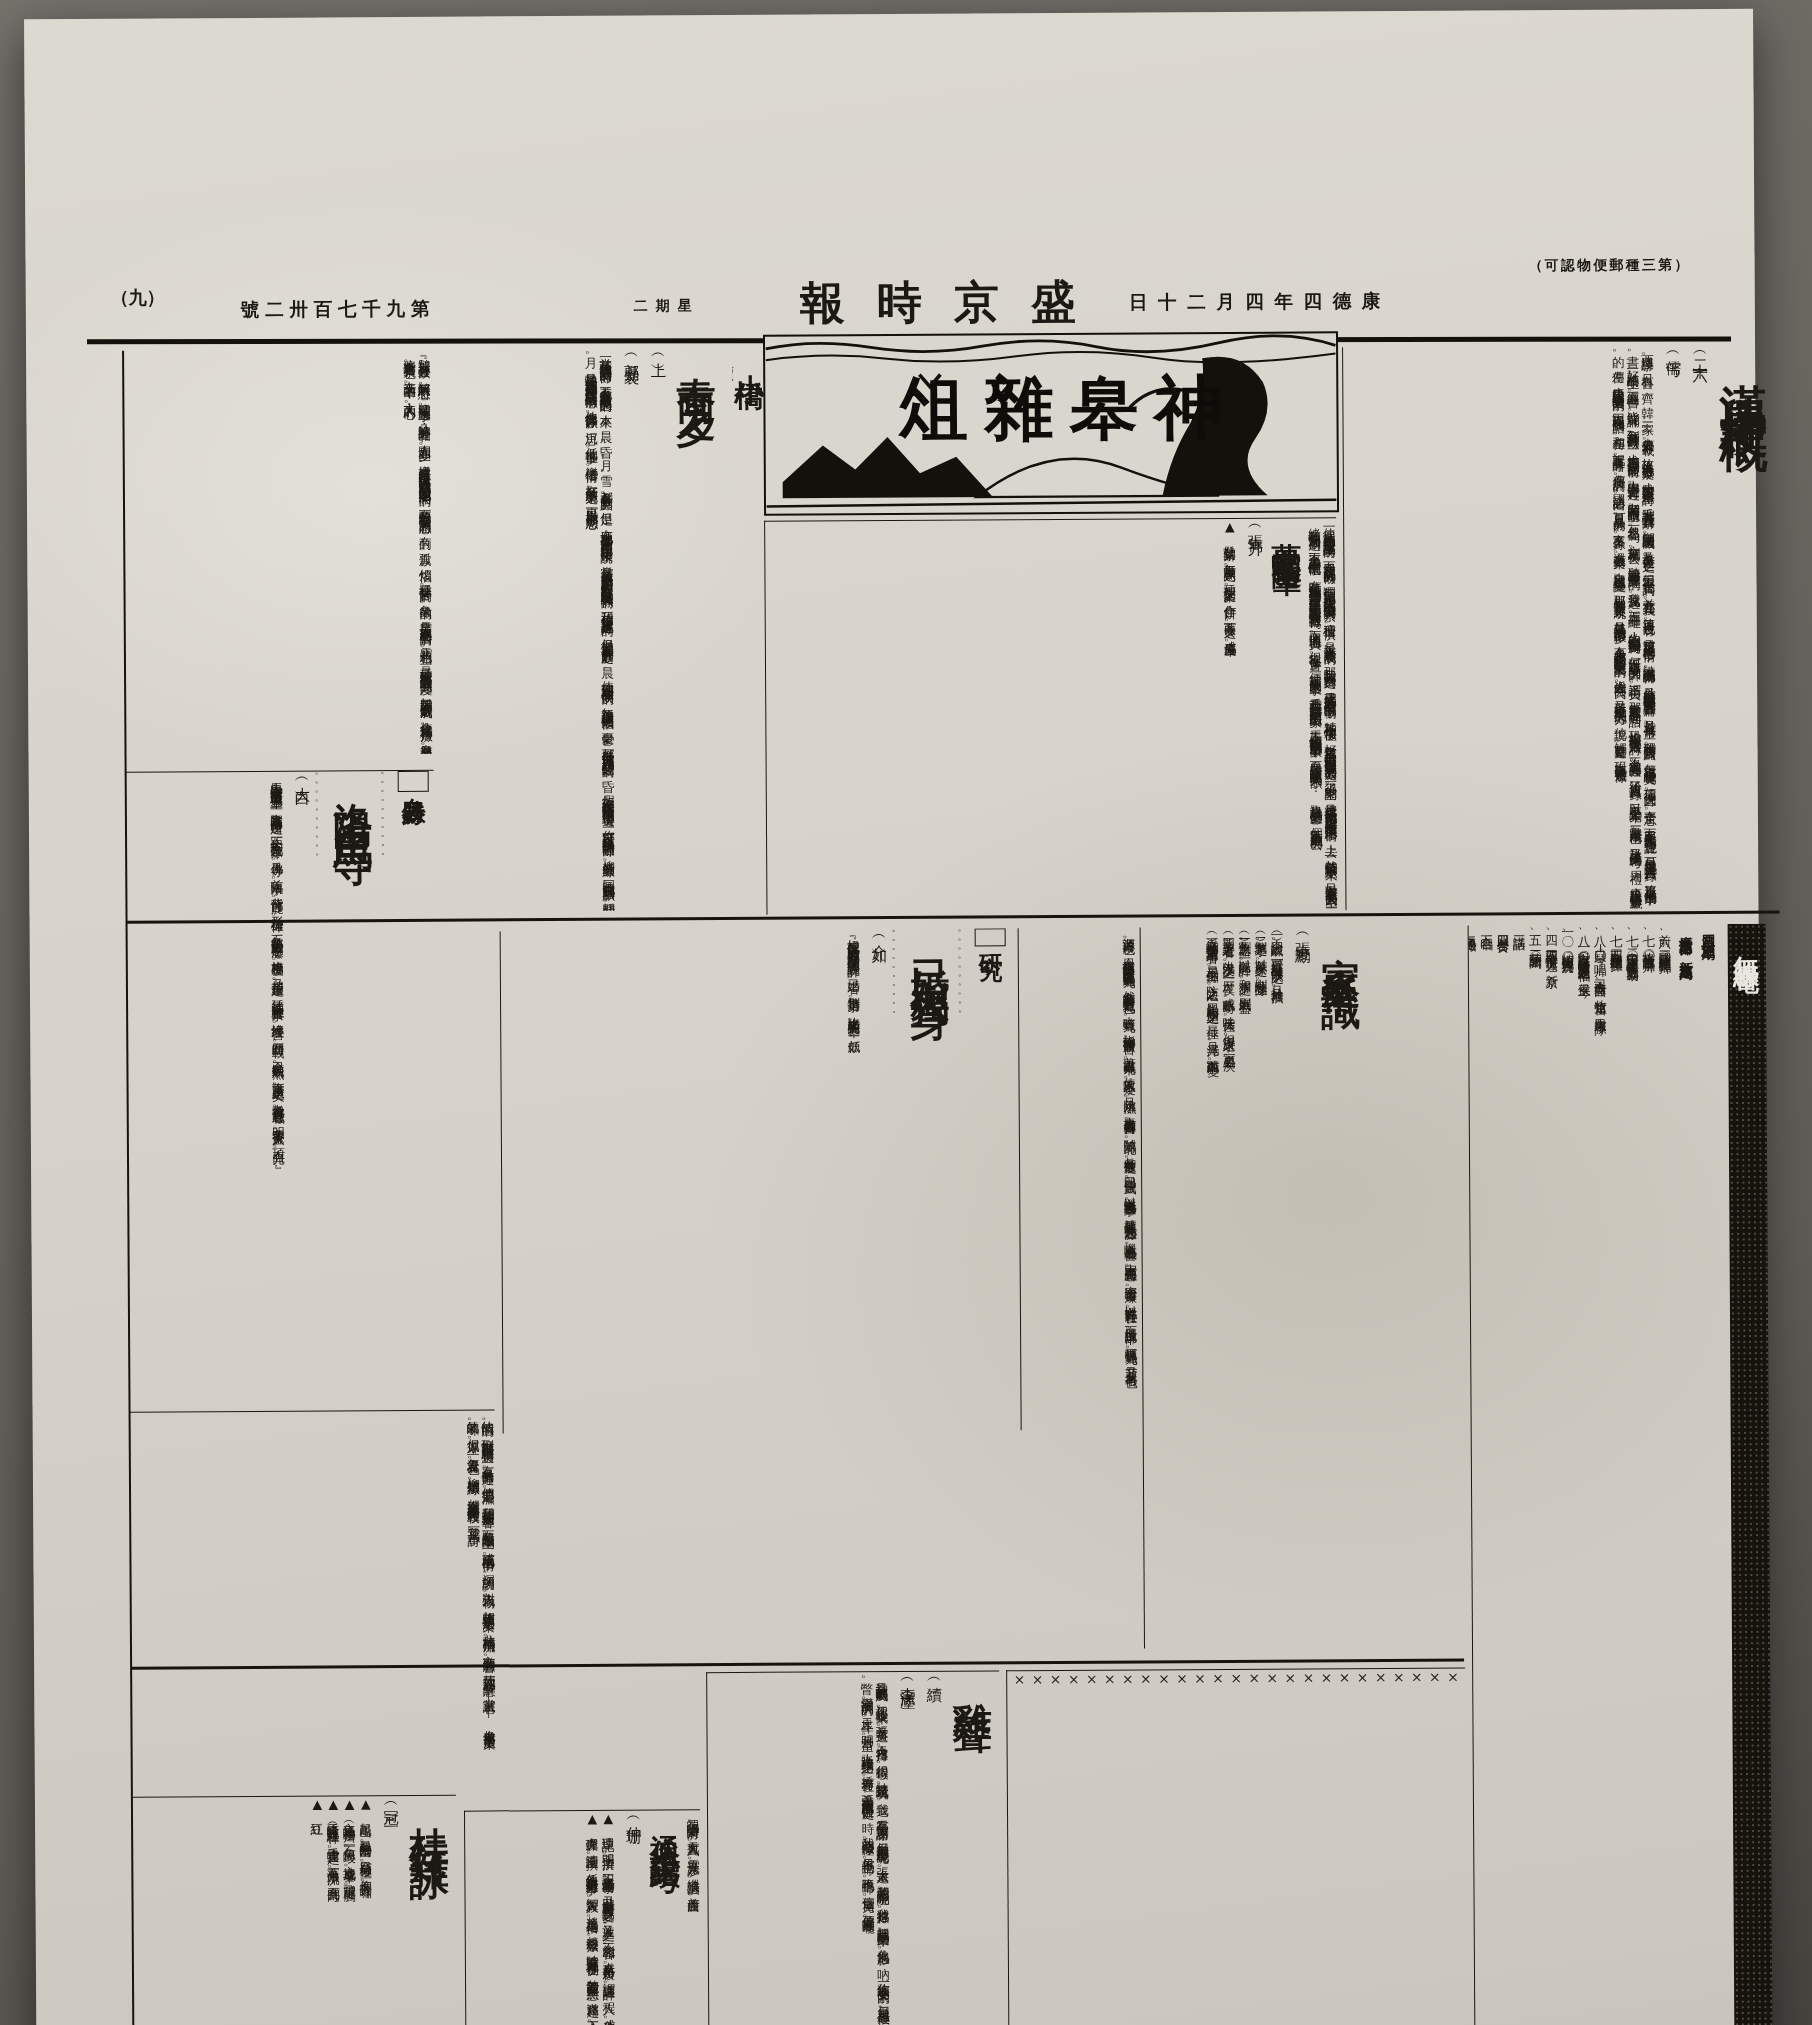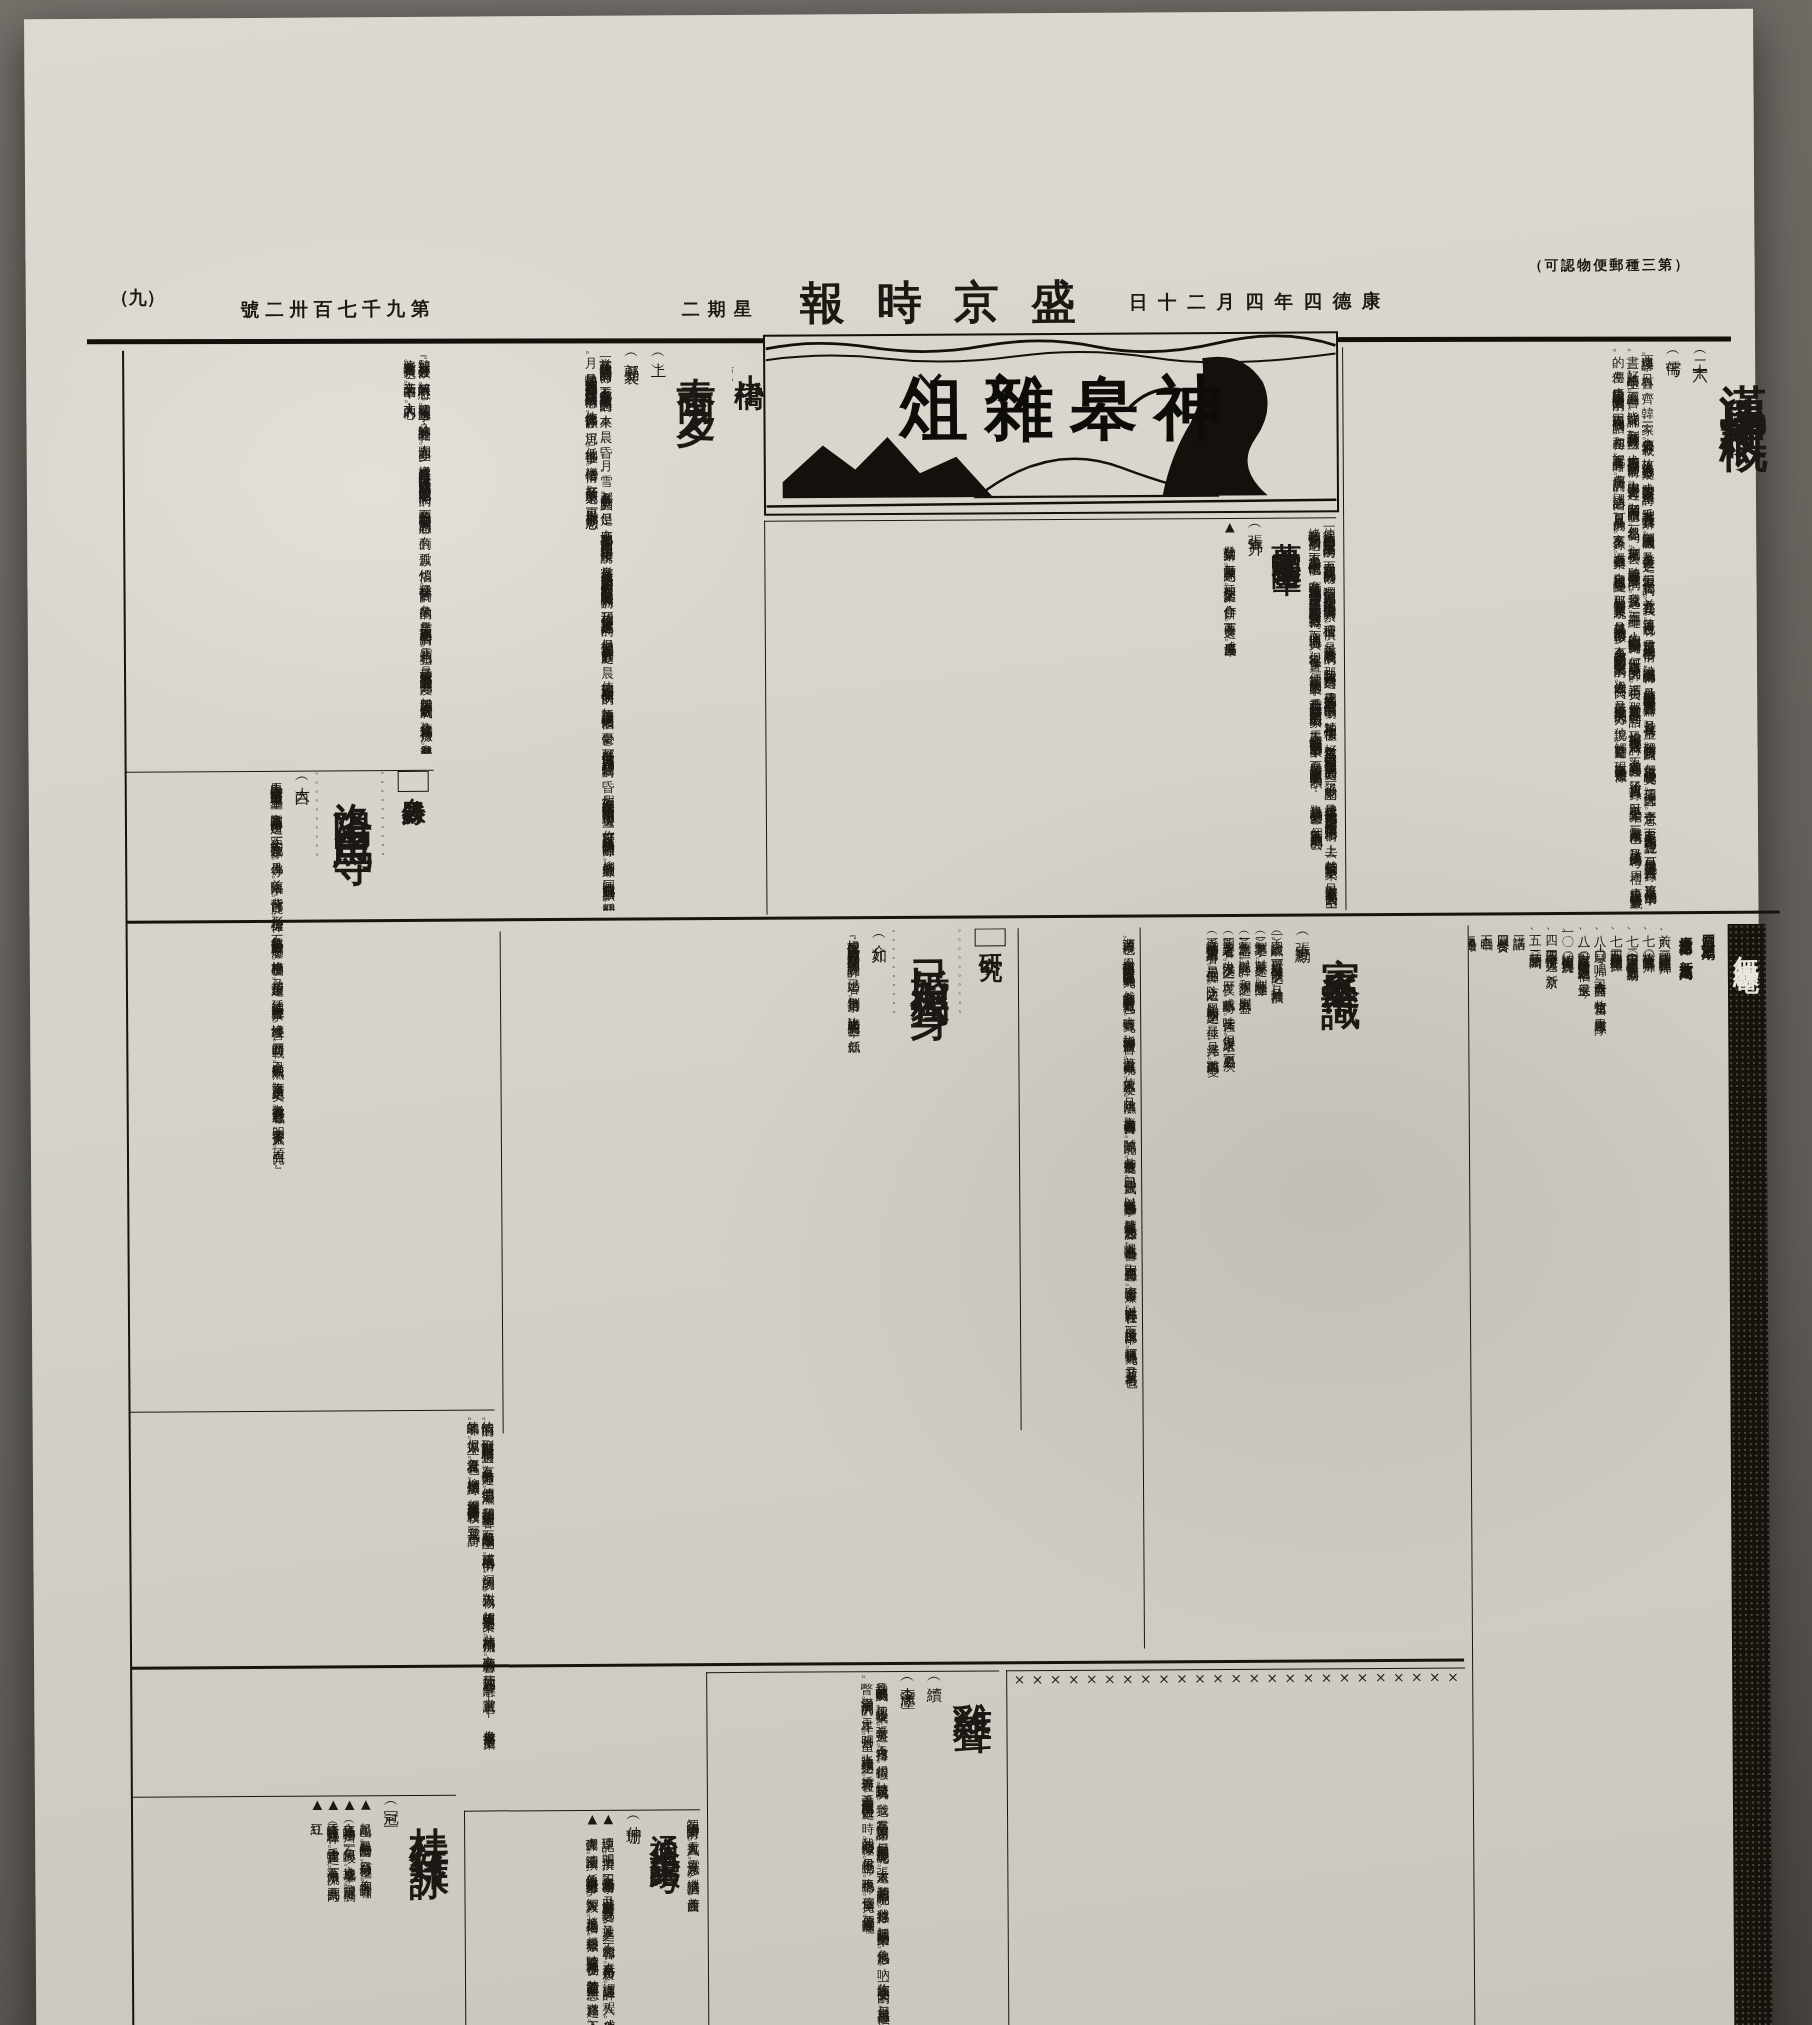--- a/index.html
+++ b/index.html
@@ -18,21 +18,21 @@
     transform:rotate(-0.35deg);
     box-shadow:0 16px 49px rgba(0,0,0,.55);
   }
   
   .hdr{position:absolute;left:61px;top:243px;width:1620px;height:93px;}
   .hdr-item{position:absolute;white-space:nowrap;font-weight:bold;}
   .rtlrow{direction:rtl;unicode-bidi:bidi-override;}
   #hdr-permit{right:16px;top:4px;font-size:13.8px;letter-spacing:2.4px;}
   #hdr-date{right:316px;top:34px;font-size:18.6px;letter-spacing:10.5px;}
   #hdr-title{left:713px;top:16px;font-size:45px;letter-spacing:32px;font-weight:900;}
-  #hdr-weekday{left:547px;top:39px;font-size:18px;letter-spacing:8px;margin-left:48px;}
+  #hdr-weekday{left:547px;top:39px;font-size:14px;letter-spacing:8px;}
   #hdr-issue{left:154px;top:36px;font-size:18.6px;letter-spacing:5.7px;}
   #hdr-pageno{left:24px;top:24px;font-size:18px;}
   .mainrule{position:absolute;left:61px;top:324px;width:1644px;height:4.9px;background:#14110c;transform:rotate(.25deg);}
   
   .art{
     position:absolute;writing-mode:vertical-rl;overflow:hidden;
     font-size:12.6px;line-height:1.16;letter-spacing:1.2px;text-align:justify;
   }
   .art .body{margin:0;}
   .t-big{font-size:39px;font-weight:900;letter-spacing:10.5px;line-height:1;margin:0 7.3px 0 10.5px;}

